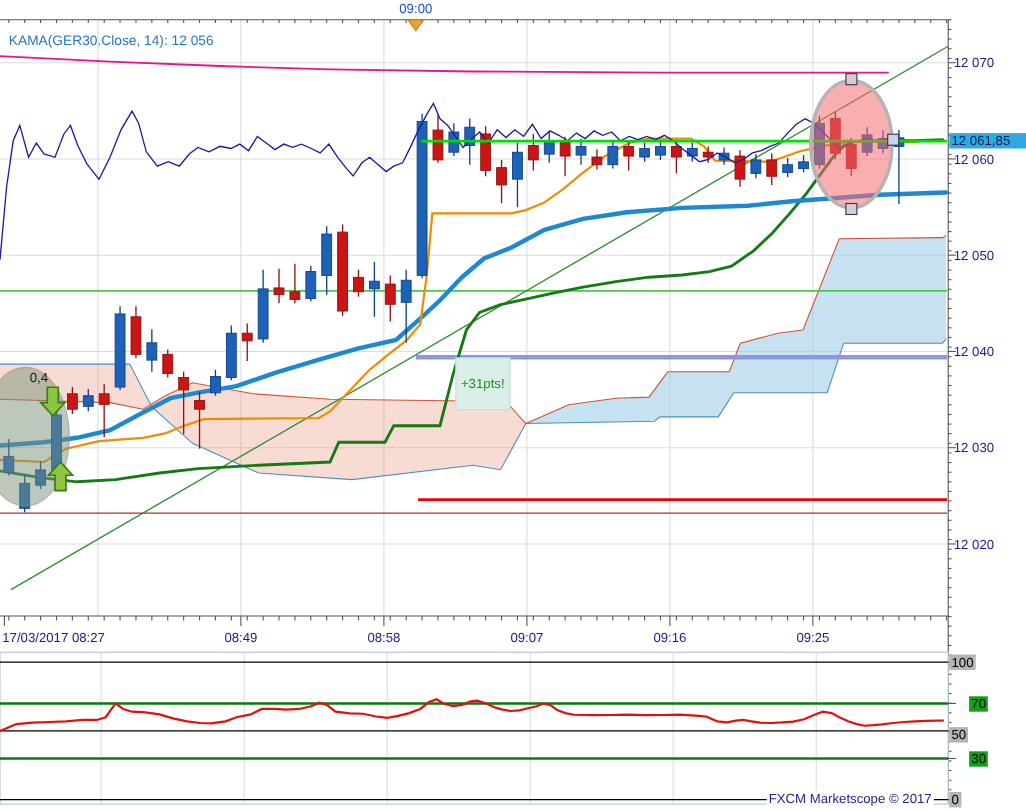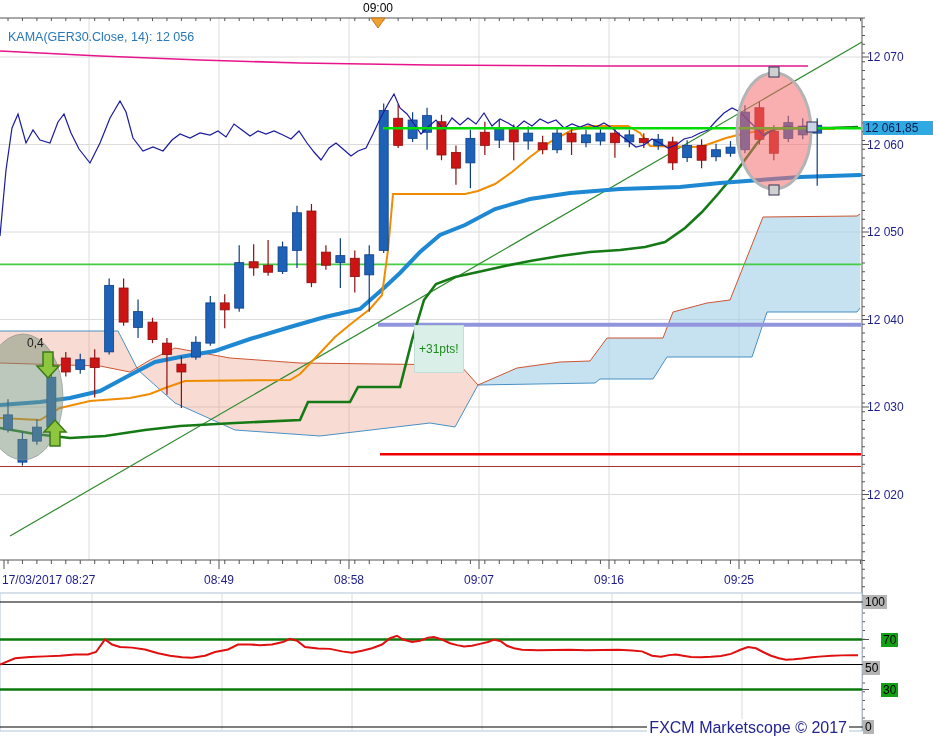--- a/index.html
+++ b/index.html
@@ -1,24 +1,24 @@
 <!DOCTYPE html>
 <html><head>
 <meta charset="utf-8">
 <style>
   html,body{margin:0;padding:0;background:#ffffff;font-family:"Liberation Sans",sans-serif;}
   #stage{position:relative;width:933px;height:736px;background:#fff;overflow:hidden;}
   #chart-svg{position:absolute;left:0;top:0;}
-  .ovl{position:absolute;white-space:nowrap;font-size:12px;color:#000000;}
+  .ovl{position:absolute;white-space:nowrap;font-size:12px;color:#1d4ed8;}
   #kama-label{left:8px;top:30px;color:#2878b8;font-size:12.5px;}
   #time-marker-label{left:352px;top:1px;width:52px;text-align:center;}
   #pts-label{left:414px;top:325px;background:#d9efe7;color:#1f8b1f;padding:16px 4px;font-size:12px;border:1px solid #c2ded6;}
   #spread-label{left:27px;top:336px;color:#1a1a1a;text-align:right;}
   #price-tag{left:863px;top:121px;width:70px;height:14px;background:#2fa9e1;color:#0c1e50;font-size:12px;line-height:14px;padding-left:2px;}
-  #credit{right:84px;top:719px;background:#fff;padding:0 2px;font-size:16px;color:#23238e;}
+  #credit{right:84px;top:719px;background:#fff;padding:0 2px;font-size:12px;color:#23238e;}
   .xlab{position:absolute;top:573px;transform:translateX(-50%);font-size:12px;color:#1c1c8c;}
   .xlab.left{transform:none;}
   .ylab{position:absolute;left:867px;transform:translateY(-50%);font-size:12px;color:#1c1c8c;}
   .olab{position:absolute;left:863px;transform:translateY(-50%);font-size:12px;color:#000;padding:0 2px;}
   .olab.gray{background:#b4b4b4;}
   .olab.green{background:#14a014;margin-left:18px;}
 </style>
 </head>
 <body>
 

